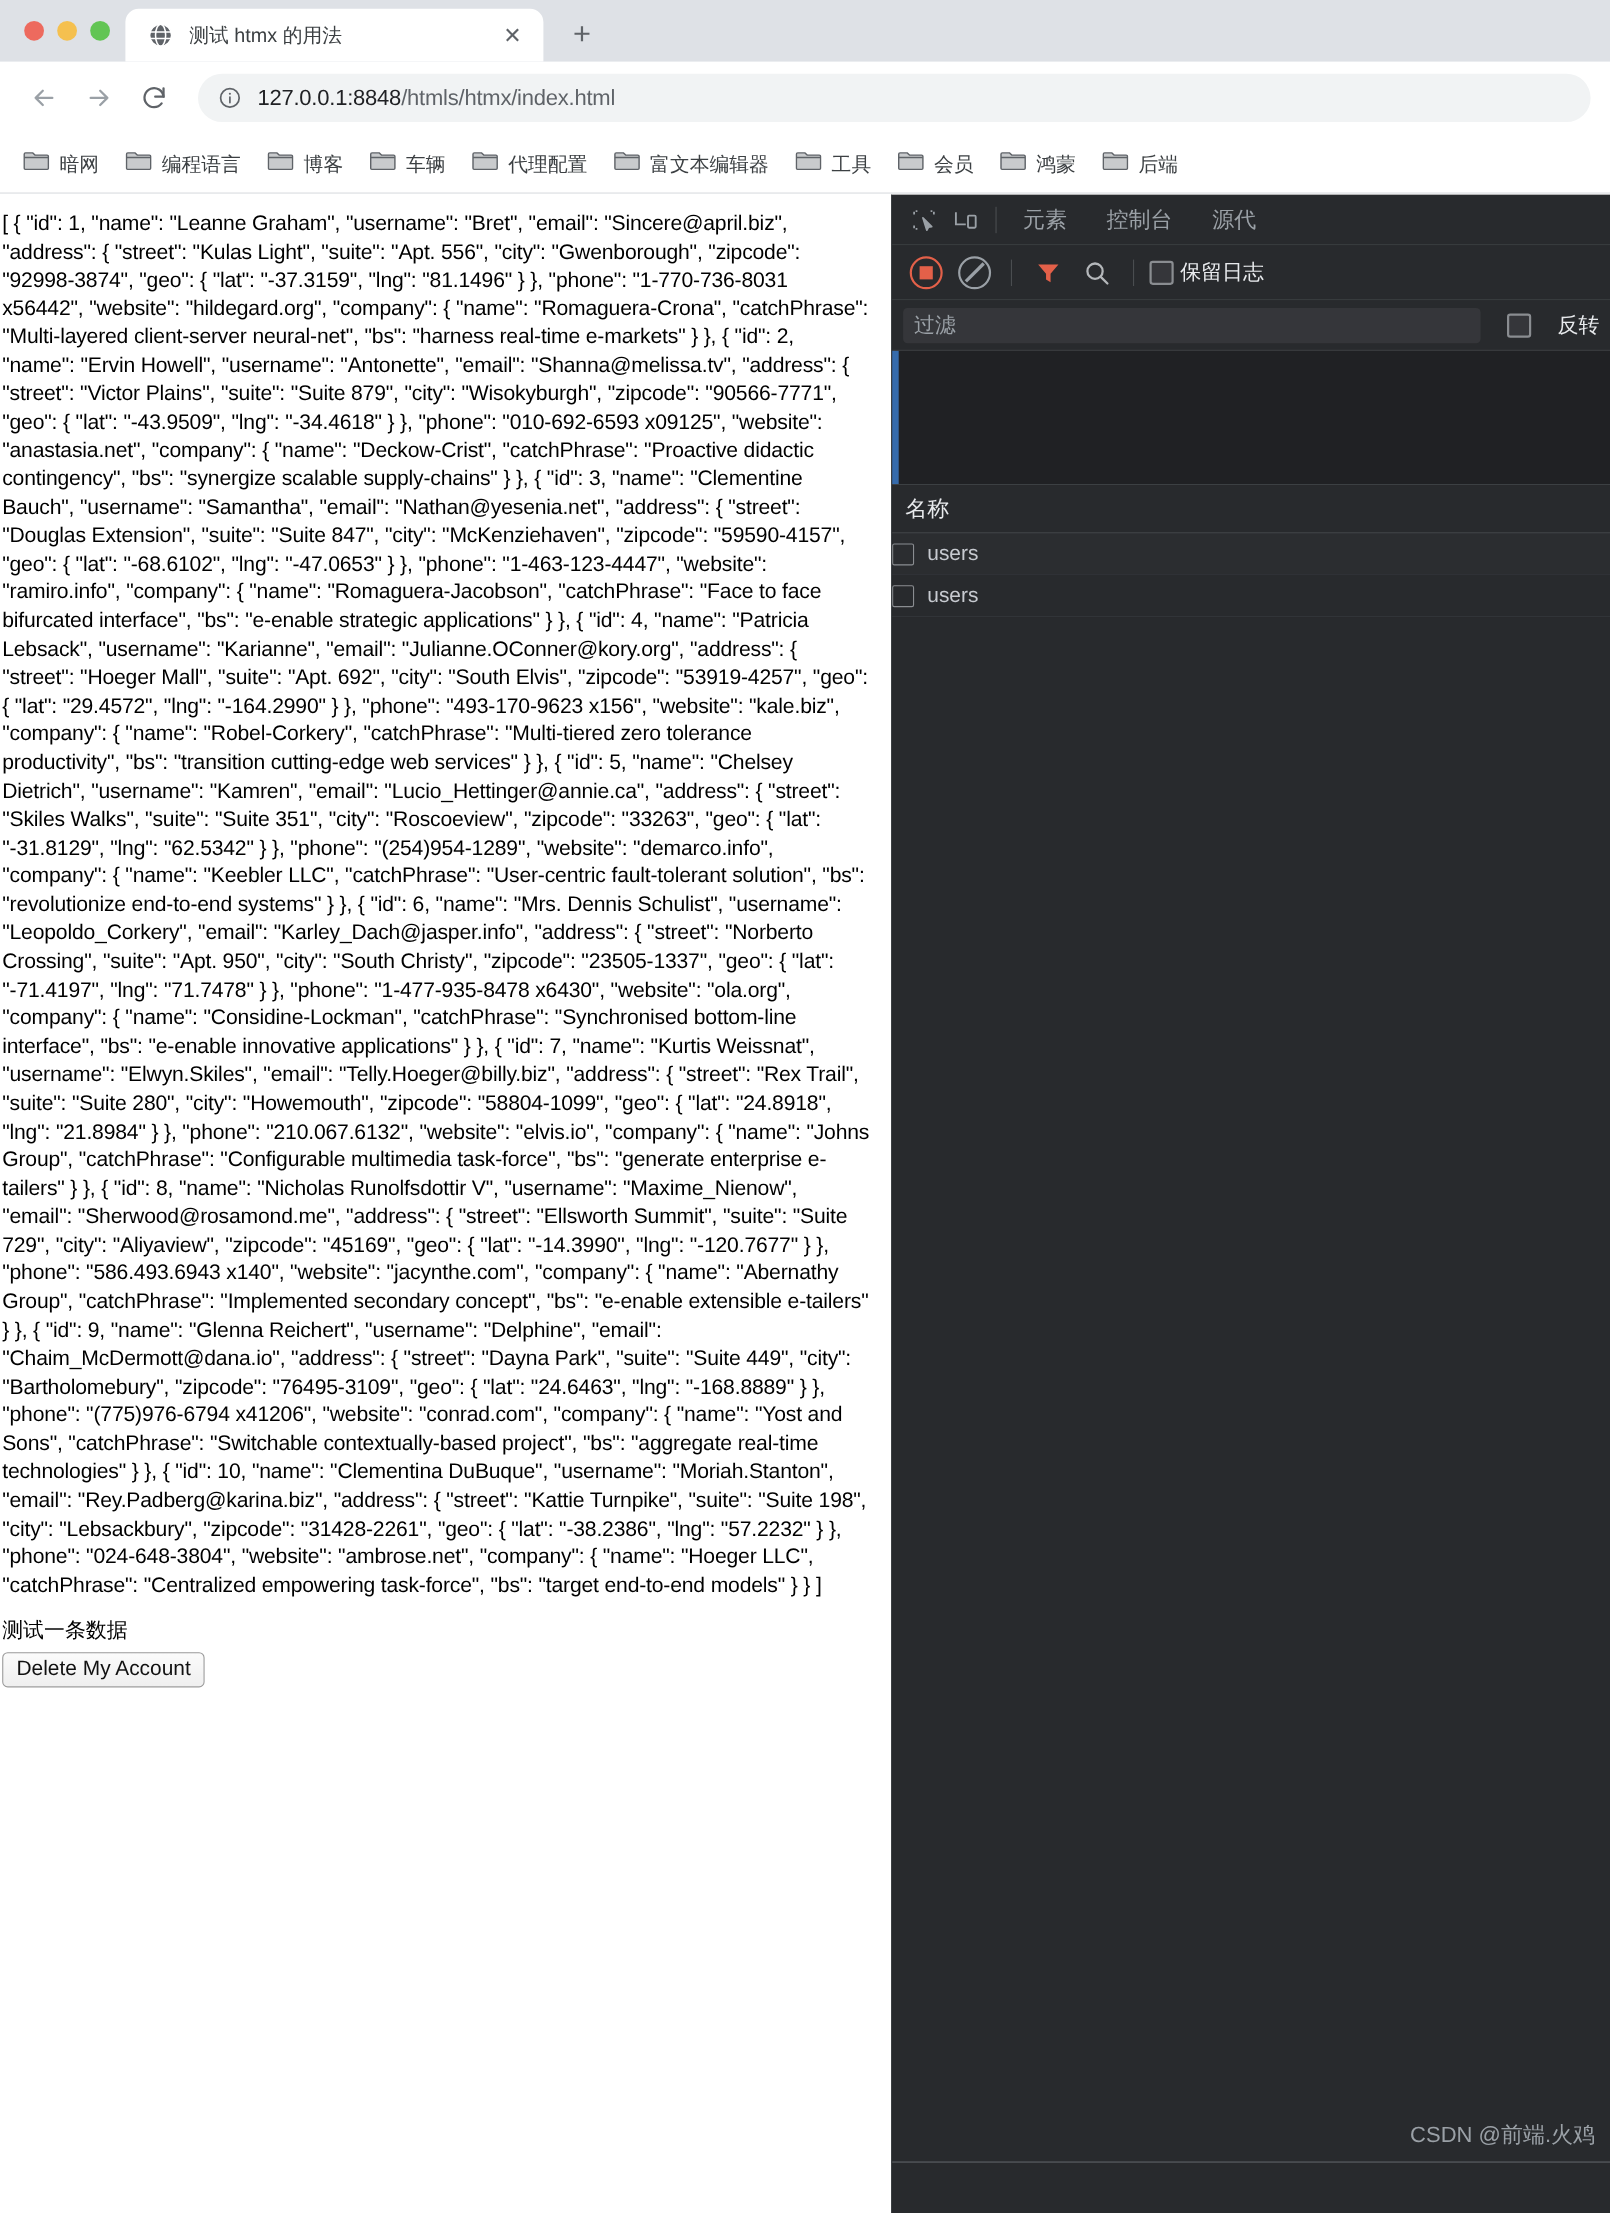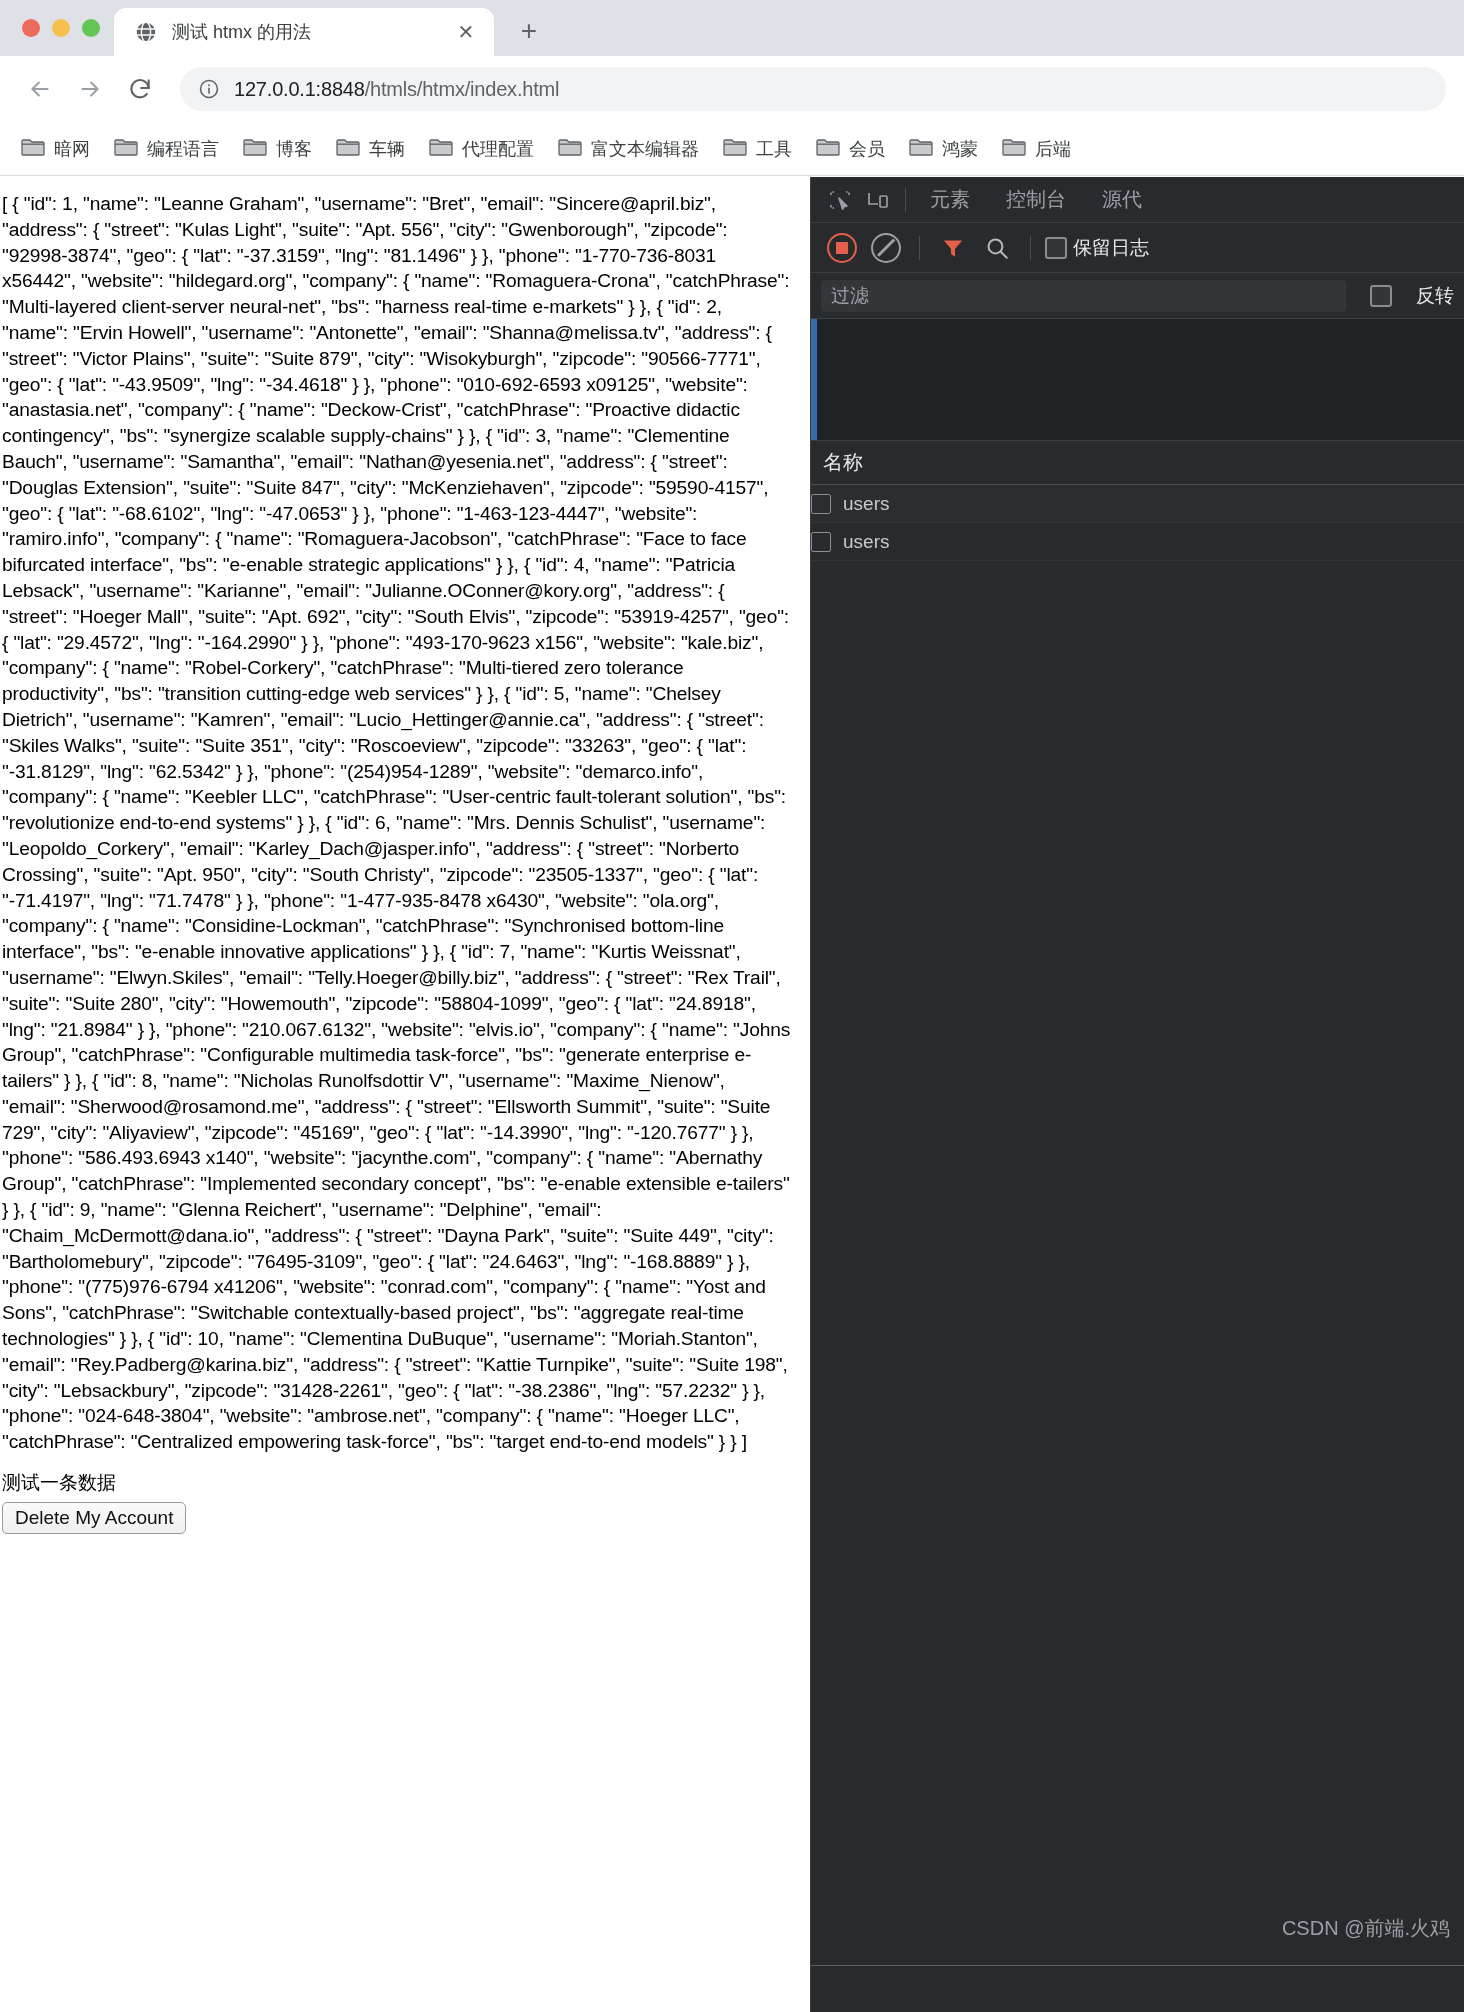--- a/index.html
+++ b/index.html
@@ -307,21 +307,21 @@
     width: 20px; height: 20px;
     border: 1.5px solid #8a8d91;
     border-radius: 2px;
     background: transparent;
     flex: 0 0 20px;
   }
   .dt-body-fill { flex: 1 1 auto; background: #282a2d; }
 
   .watermark {
     position: absolute;
-    right: 14px; bottom: 70px;
+    right: 14px; bottom: 58px;
     font-size: 20px;
     color: #9aa0a6;
     white-space: nowrap;
   }
   .dt-bottom-line {
     position: absolute; left: 0; right: 0; bottom: 46px;
     height: 1px; background: #5f6368;
   }
 </style>
 </head>

